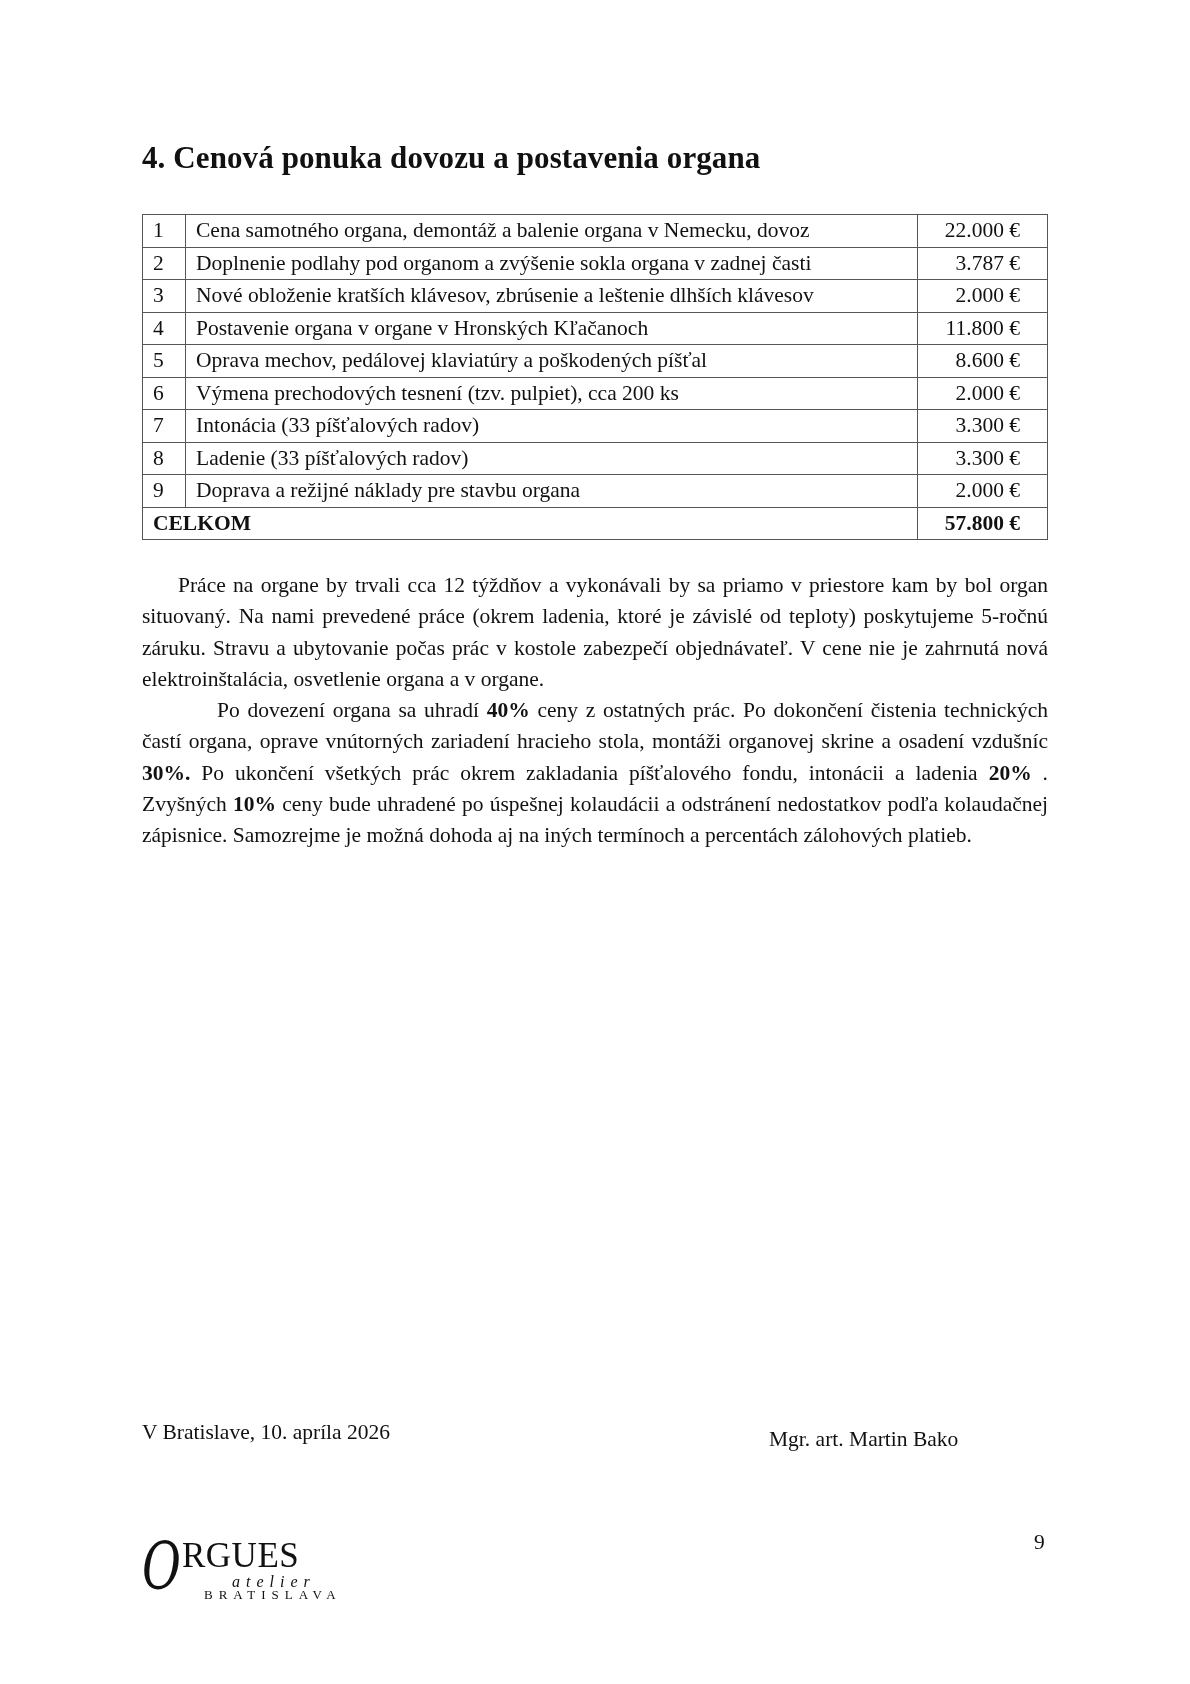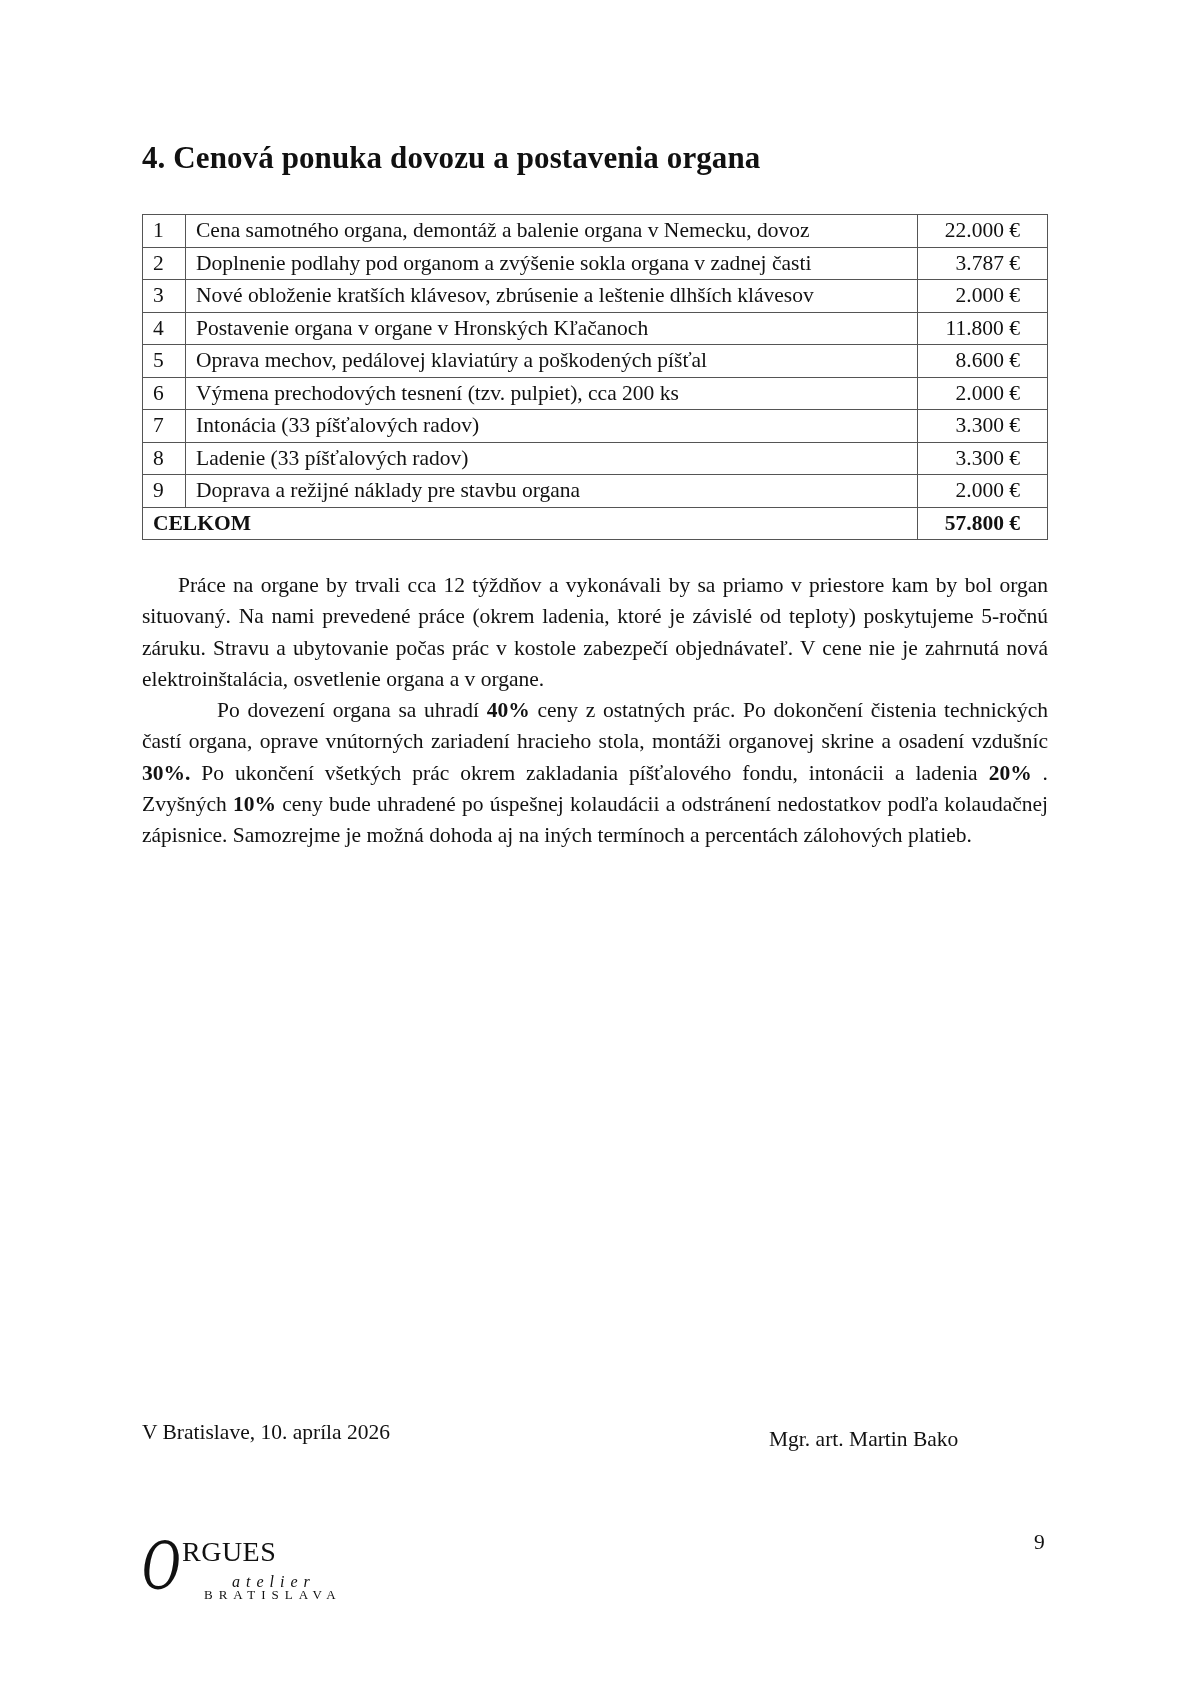--- a/index.html
+++ b/index.html
@@ -13,21 +13,21 @@
   table.price tr.total td { font-weight:bold; }
   .body-text { position:absolute; left:142px; top:570px; width:906px; font-size:21.5px; line-height:31.3px; text-align:justify; }
   .body-text p { margin:0; }
   .body-text p.ind1 { text-indent:36px; }
   .body-text p.ind2 { text-indent:75px; }
   .sig-left { position:absolute; left:142px; top:1420px; font-size:21.5px; }
   .sig-right { position:absolute; left:769px; top:1388px; font-size:21.5px;margin-top:39px; }
   .page-num { position:absolute; left:1034px; top:1530px; font-size:21.5px; }
   .logo { position:absolute; left:142px; top:1538px; width:210px; height:70px; }
   .logo .big-o { position:absolute; left:0; top:-4px; font-size:66px; font-style:italic; font-family:"DejaVu Serif", serif; line-height:1; transform:scaleX(0.72); transform-origin:left top; }
-  .logo .rgues { position:absolute; left:40px; top:0; font-size:28px; letter-spacing:0.5px; line-height:1; font-family:"Liberation Serif", serif; }
+  .logo .rgues { position:absolute; left:40px; top:0; font-size:35px; letter-spacing:0.5px; line-height:1; font-family:"Liberation Serif", serif; }
   .logo .atelier { position:absolute; left:90px; top:36px; font-size:16px; font-style:italic; letter-spacing:6px; line-height:1; }
   .logo .brat { position:absolute; left:62px; top:50px; font-size:13px; letter-spacing:6px; line-height:1; }
 </style>
 </head>
 <body>
 
 <h1 class="title">4. Cenová ponuka dovozu a postavenia organa</h1>
 
 <table class="price">
   <tbody>

